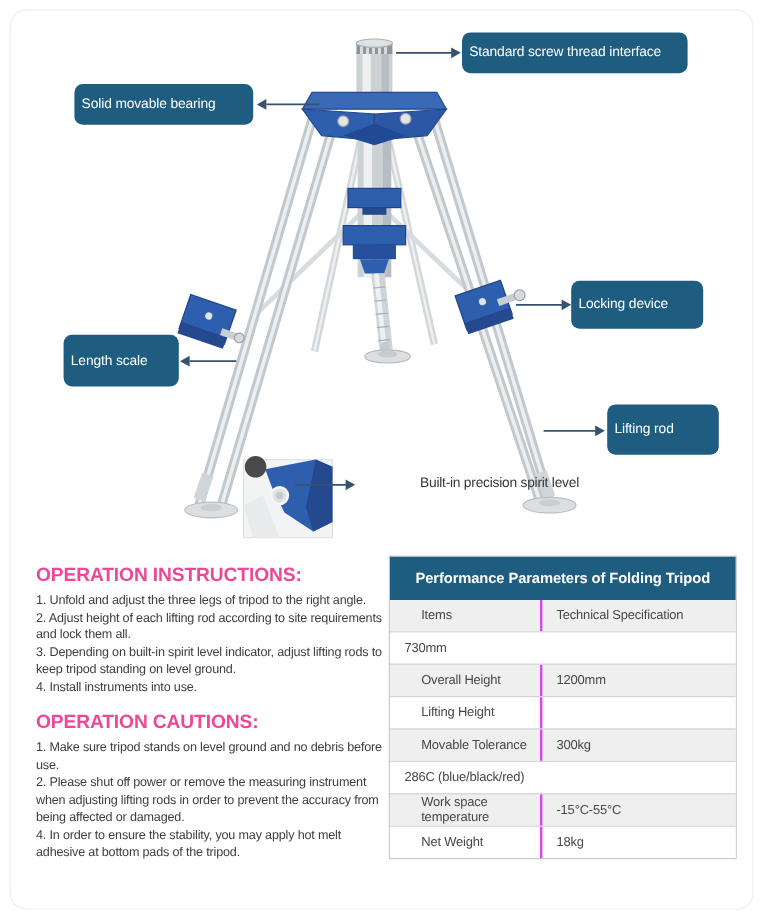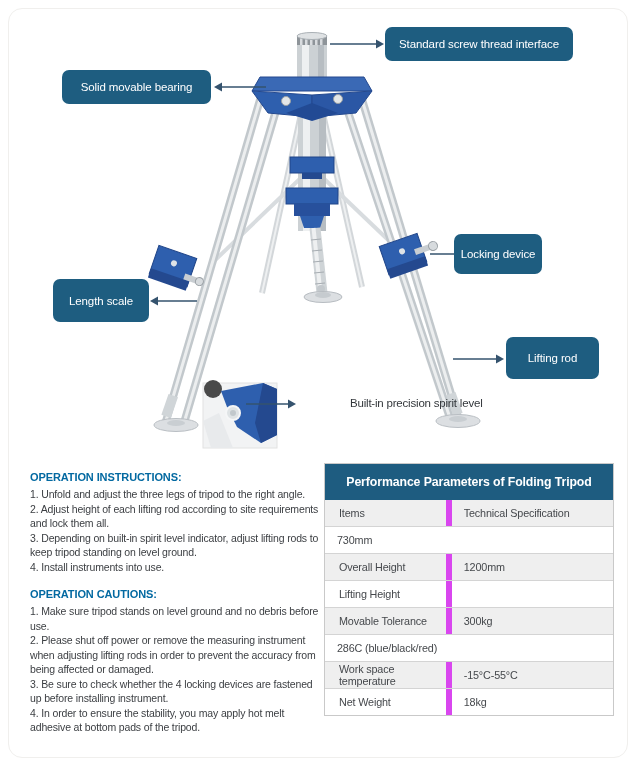--- a/index.html
+++ b/index.html
@@ -1,30 +1,30 @@
 <!DOCTYPE html>
 <html><head>
 <meta charset="utf-8">
 <style>
   html,body{margin:0;padding:0;background:#fff;}
   body{font-family:"Liberation Sans","DejaVu Sans",sans-serif;}
   .page{position:relative;width:636px;height:765px;background:#ffffff;overflow:hidden;}
   .card-outline{position:absolute;left:8px;top:8px;width:618px;height:748px;border:1px solid #f0efed;border-radius:14px;pointer-events:none;}
-  .callout{position:absolute;background:#1e5d80;color:#ffffff;border-radius:7px;display:flex;align-items:center;justify-content:center;font-size:11.5px;letter-spacing:-0.1px;text-align:center;padding:12px 6px;box-sizing:border-box;}
+  .callout{position:absolute;background:#1e5d80;color:#ffffff;border-radius:7px;display:flex;align-items:center;font-size:11.5px;letter-spacing:-0.1px;text-align:center;padding:12px 6px;box-sizing:border-box;}
   .callout-note{position:absolute;color:#33373b;font-size:11.5px;letter-spacing:-0.2px;}
   .illustration{position:absolute;left:110px;top:25px;width:400px;height:440px;}
   .textcol{position:absolute;left:30px;top:471px;width:292px;}
-  .sec-heading{font-size:11px;font-weight:bold;color:#0369a1;letter-spacing:-0.1px;margin:0 0 4px 0;}
+  .sec-heading{font-size:16px;font-weight:bold;color:#ec4899;letter-spacing:-0.1px;margin:0 0 4px 0;}
   .sec-list{margin:0 0 14px 0;padding:0;list-style:none;font-size:10.5px;line-height:14.5px;color:#3b3e42;letter-spacing:-0.15px;}
   .spec-table{position:absolute;left:324px;top:463px;width:290px;border:1px solid #c9c9c9;box-sizing:border-box;}
   .spec-header{background:#1e5c80;color:#ffffff;font-weight:bold;font-size:12.3px;height:36px;display:flex;align-items:center;justify-content:center;letter-spacing:-0.1px;}
   .spec-row{display:flex;height:26px;border-top:1px solid #d4d4d4;background:#ffffff;}
   .spec-row.alt{background:#efefef;}
   .spec-cell{display:flex;align-items:center;font-size:10.8px;color:#45484c;letter-spacing:-0.15px;box-sizing:border-box;}
-  .spec-cell.c0{width:44%;padding-left:14px;border-right:6px solid #d946ef;}
+  .spec-cell.c0{width:44%;padding-left:26px;border-right:2px solid #d946ef;}
   .spec-cell.c1{width:56%;padding-left:12px;}
 </style>
 </head>
 <body>
 
 <div class="page">
   <div class="card-outline"></div>
 
   <svg class="illustration" viewBox="0 0 400 440" xmlns="http://www.w3.org/2000/svg">
 
@@ -147,21 +147,21 @@
         <polygon points="178,374.5 178,383.5 186,379" stroke="none"></polygon>
     </g>
   </svg>
 
   <div class="callout" style="left:385px;top:27px;width:188px;height:34px;">
       <span>Standard screw thread interface</span>
     </div>
   <div class="callout" style="left:62px;top:70px;width:149px;height:34px;">
       <span>Solid movable bearing</span>
     </div>
-  <div class="callout" style="left:454px;top:234px;width:88px;height:40px;">
+  <div class="callout" style="left:476px;top:234px;width:110px;height:40px;">
       <span>Locking device</span>
     </div>
   <div class="callout" style="left:53px;top:279px;width:96px;height:43px;">
       <span>Length scale</span>
     </div>
   <div class="callout" style="left:506px;top:337px;width:93px;height:42px;">
       <span>Lifting rod</span>
     </div>
   <div class="callout-note" style="left:302px;top:397px;padding-left:48px;">Built-in precision spirit level</div>
 
@@ -170,21 +170,20 @@
     <ul class="sec-list">
       <li>1. Unfold and adjust the three legs of tripod to the right angle.</li>
       <li>2. Adjust height of each lifting rod according to site requirements and lock them all.</li>
       <li>3. Depending on built-in spirit level indicator, adjust lifting rods to keep tripod standing on level ground.</li>
       <li>4. Install instruments into use.</li>
     </ul>
     <div class="sec-heading">OPERATION CAUTIONS:</div>
     <ul class="sec-list">
       <li>1. Make sure tripod stands on level ground and no debris before use.</li>
       <li>2. Please shut off power or remove the measuring instrument when adjusting lifting rods in order to prevent the accuracy from being affected or damaged.</li>
-      <li>3. Be sure to check whether the 4 locking devices are fastened up before installing instrument.</li>
       <li>4. In order to ensure the stability, you may apply hot melt adhesive at bottom pads of the tripod.</li>
     </ul>
   </div>
 
   <div class="spec-table">
     <div class="spec-header">Performance Parameters of Folding Tripod</div>
     <div class="spec-row alt" style="border-top:none;">
       <div class="spec-cell c0">Items</div>
       <div class="spec-cell c1">Technical Specification</div>
     </div>

